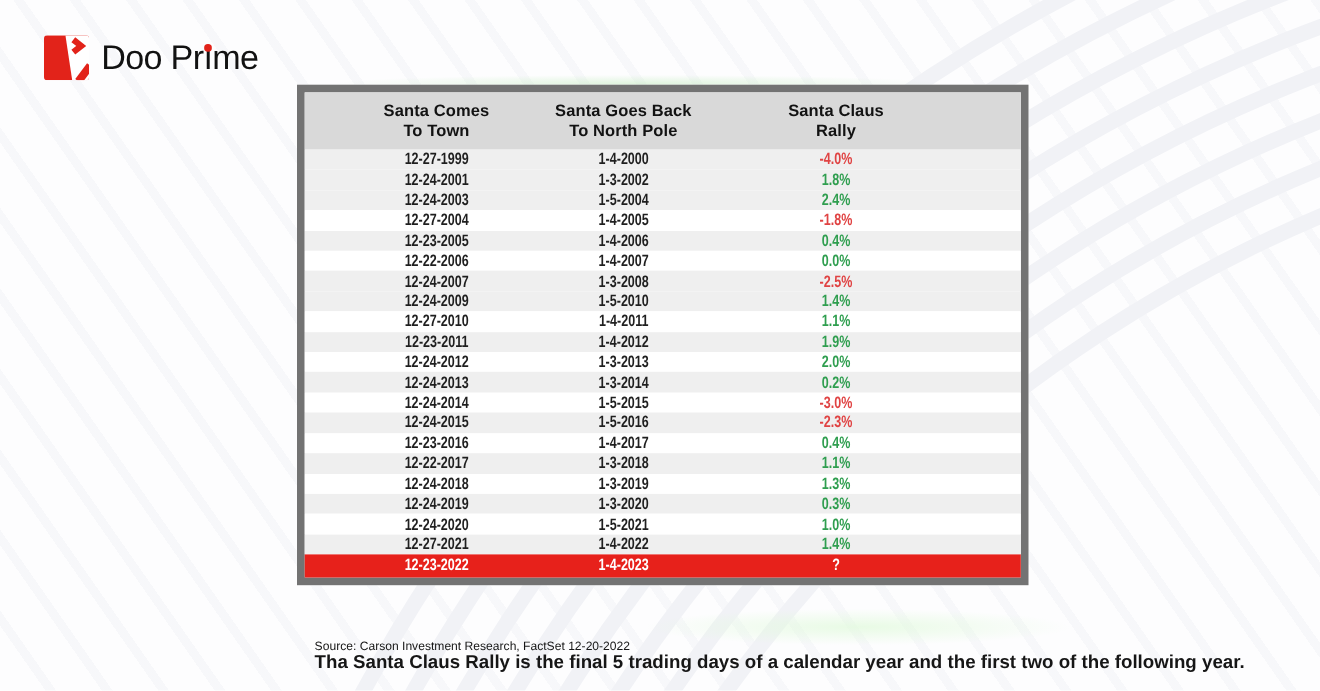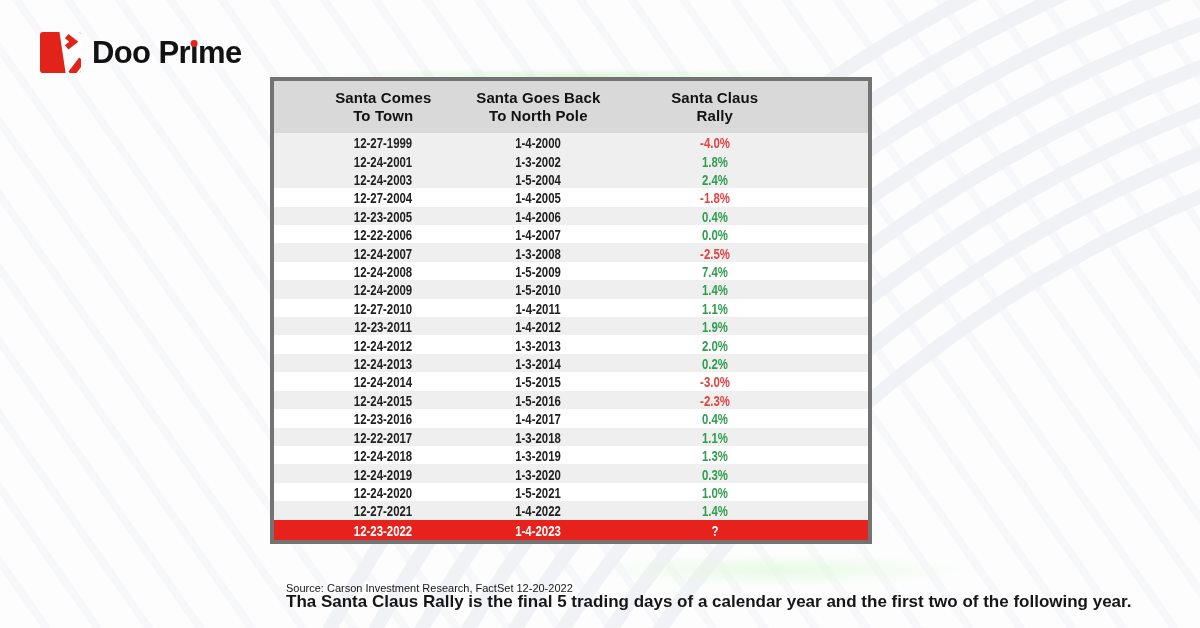--- a/index.html
+++ b/index.html
@@ -17,30 +17,30 @@
     position:absolute; inset:0; pointer-events:none;
     background:repeating-linear-gradient(55deg,
       rgba(235,237,243,0) 0 34px, rgba(233,235,241,0.55) 34px 42px);
     opacity:.55;
   }
   
   .arcs{ position:absolute; inset:0; pointer-events:none; }
   
   .brand{ position:absolute; left:40px; top:32px; display:flex; align-items:center; gap:11px; }
   .brand-icon{ width:41px; height:41px; display:block; }
-  .brand-text{ font-size:31px; font-weight:bold; color:#121212; letter-spacing:-0.6px; line-height:1;text-align:right; }
+  .brand-text{ font-size:31px; font-weight:normal; color:#121212; letter-spacing:-0.6px; line-height:1;text-align:right; }
   .logo-i{ position:relative; display:inline-block; }
   .logo-i::after{
     content:""; position:absolute; left:50%; top:0.10em; transform:translateX(-50%);
     width:0.22em; height:0.22em; border-radius:50%; background:var(--brand-red);
   }
   
   .table{
-    position:absolute; left:270px; top:77px; width:602px;
-    border:4px solid #737373; background:#ffffff;
+    position:absolute; left:270px; top:77px; width:665px;
+    border:7px solid #737373; background:#ffffff;
   }
   .thead{ position:relative; height:52px; background:var(--header-bg); }
   .hcell{
     position:absolute; top:50%; transform:translate(-50%,-50%);
     font-weight:bold; font-size:15px; line-height:1.18; color:#121212;
     text-align:center; white-space:pre-line; letter-spacing:0.1px;
   }
   .c1{ left:18.4%; } .c2{ left:44.5%; } .c3{ left:74.2%; }
   .row{ position:relative; height:18.42px; background:#ffffff; }
   .row.alt{ background:var(--row-alt); }
@@ -144,25 +144,20 @@
         <div class="row">
           <span class="cell c1">12-22-2006</span>
           <span class="cell c2">1-4-2007</span>
           <span class="cell c3 pos">0.0%</span>
         </div>
         <div class="row alt">
           <span class="cell c1">12-24-2007</span>
           <span class="cell c2">1-3-2008</span>
           <span class="cell c3 neg">-2.5%</span>
         </div>
-        <div class="row">
-          <span class="cell c1">12-24-2008</span>
-          <span class="cell c2">1-5-2009</span>
-          <span class="cell c3 pos">7.4%</span>
-        </div>
         <div class="row alt">
           <span class="cell c1">12-24-2009</span>
           <span class="cell c2">1-5-2010</span>
           <span class="cell c3 pos">1.4%</span>
         </div>
         <div class="row">
           <span class="cell c1">12-27-2010</span>
           <span class="cell c2">1-4-2011</span>
           <span class="cell c3 pos">1.1%</span>
         </div>

